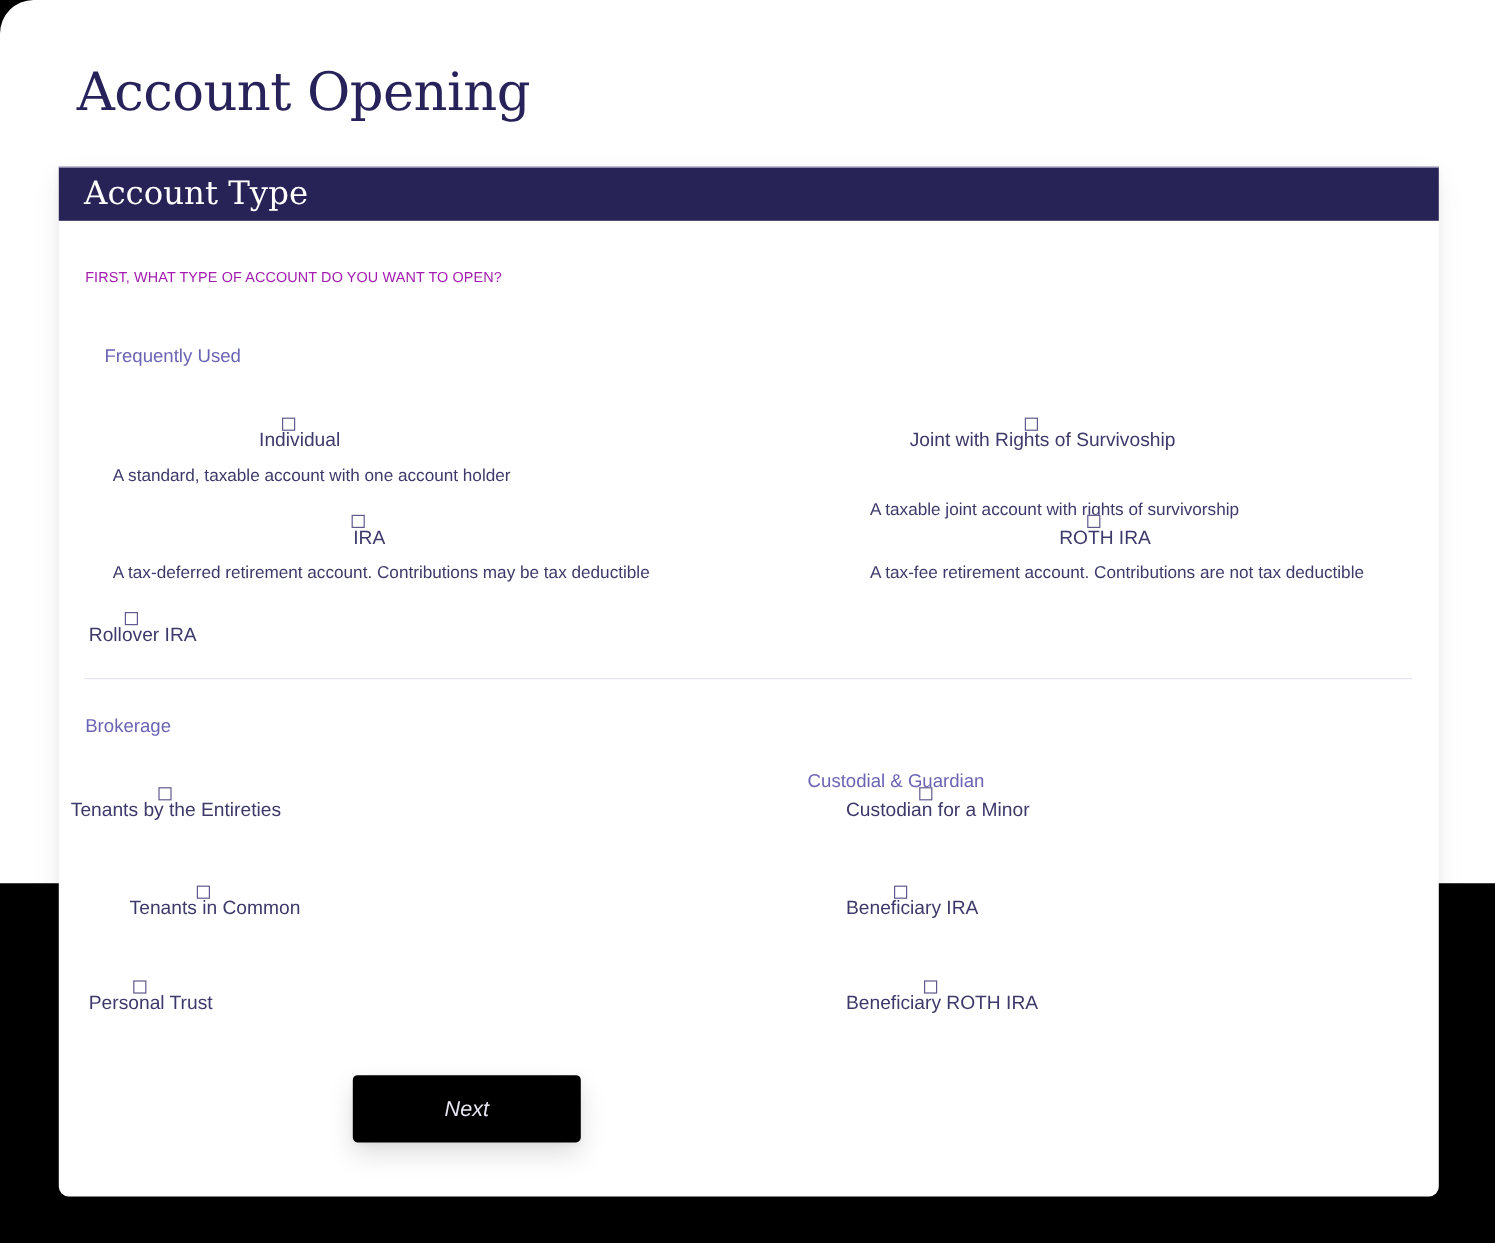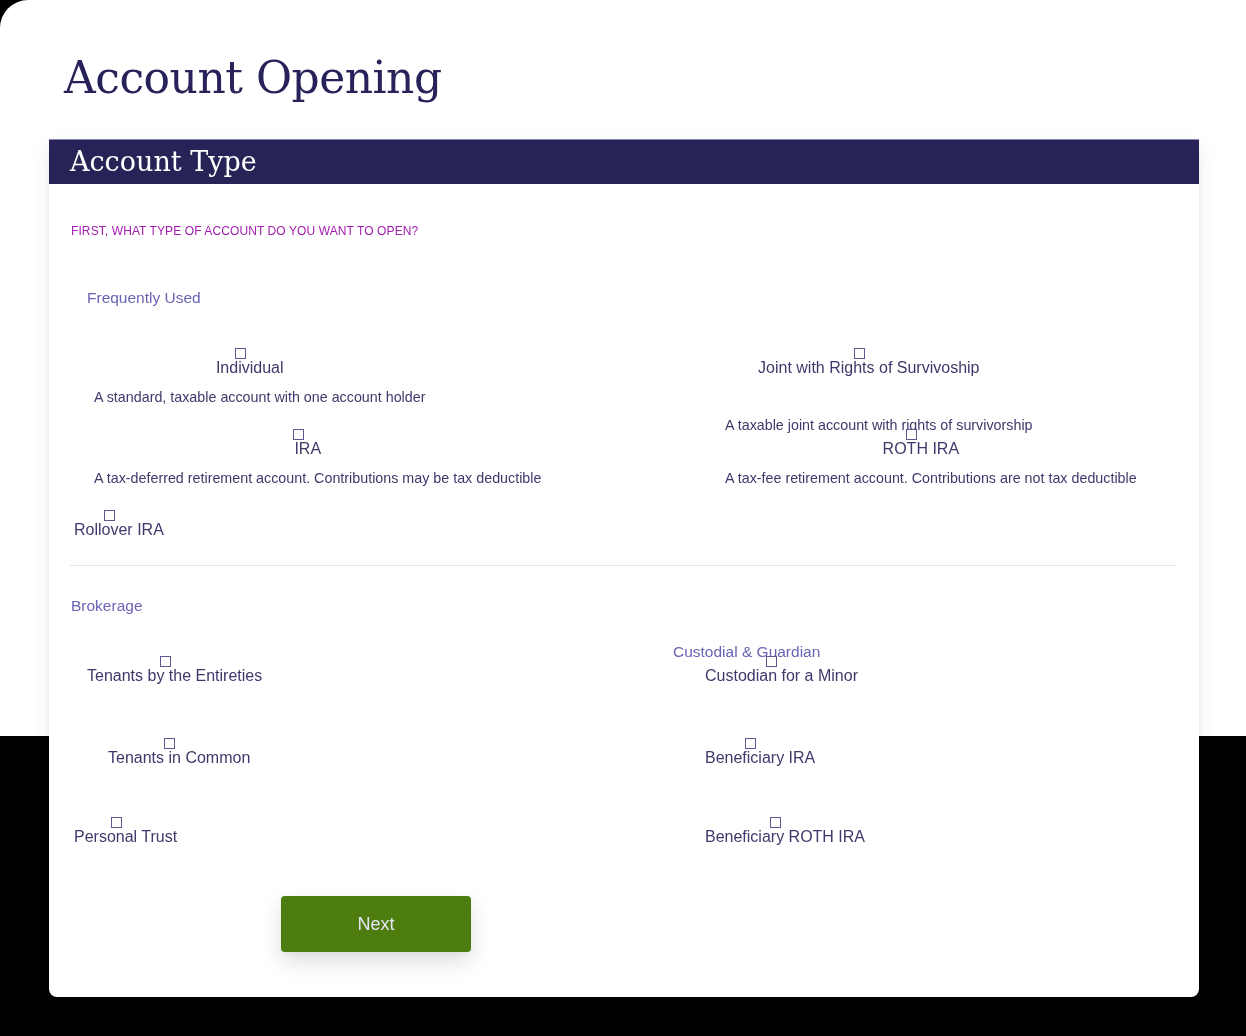--- a/index.html
+++ b/index.html
@@ -122,24 +122,25 @@
       border: none;
       font-family: "Liberation Sans", sans-serif;
     }
     .btn-back {
       left: 25px;
       background: #ffffff;
       color: #2c2859;
       box-shadow: 0 10px 22px rgba(0,0,0,0.13), 0 2px 5px rgba(0,0,0,0.04);
     }
     .btn-next {
-      left: 232px;
-      background: #4d7c0f;
+      left: 245px;
+      background: #000000;
       color: #e7e6f4;
       box-shadow: 0 10px 22px rgba(0,0,0,0.13), 0 2px 5px rgba(0,0,0,0.04);
+      font-style: italic;
     }
   </style>
 </head>
 <body>
 
 <div class="window">
 
   <h1 class="page-title">Account Opening</h1>
 
   <div class="card">
@@ -188,21 +189,21 @@
       <div class="option-row">
         <span class="checkbox"></span>
         <span class="option-label">Rollover IRA</span>
       </div>
     </div>
 
     <div class="divider"></div>
 
     <div class="section-label" style="left:22px; top:458px;">Brokerage</div>
 
-    <div class="option" style="left:38px; top:517px;text-align:right;">
+    <div class="option" style="left:10px; top:517px;text-align:right;">
       <div class="option-row">
         <span class="checkbox"></span>
         <span class="option-label">Tenants by the Entireties</span>
       </div>
     </div>
 
     <div class="option" style="left:25px; top:599px;padding-left:34px;">
       <div class="option-row">
         <span class="checkbox"></span>
         <span class="option-label">Tenants in Common</span>

